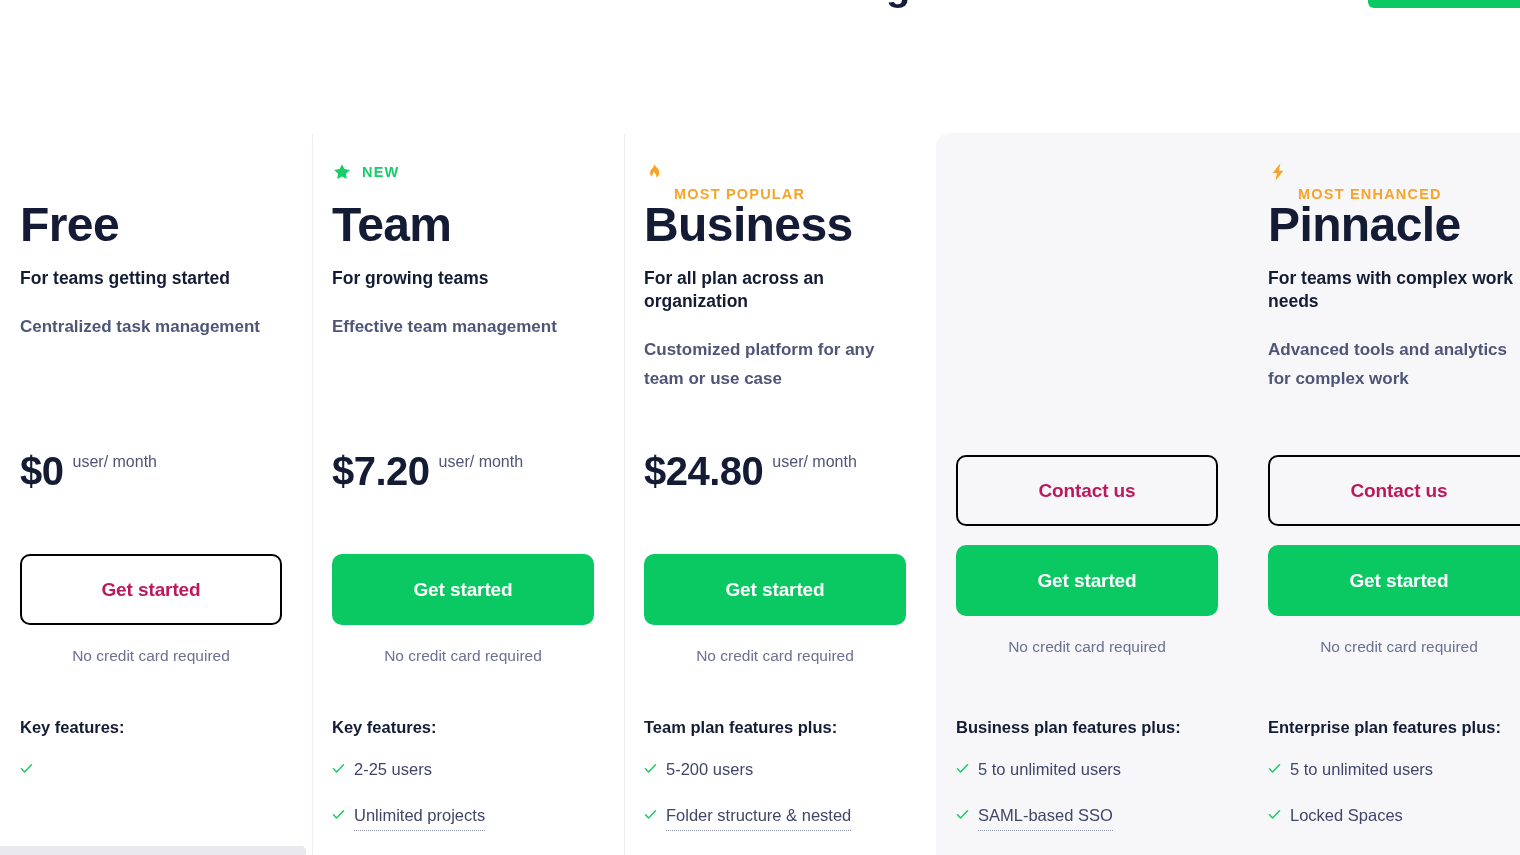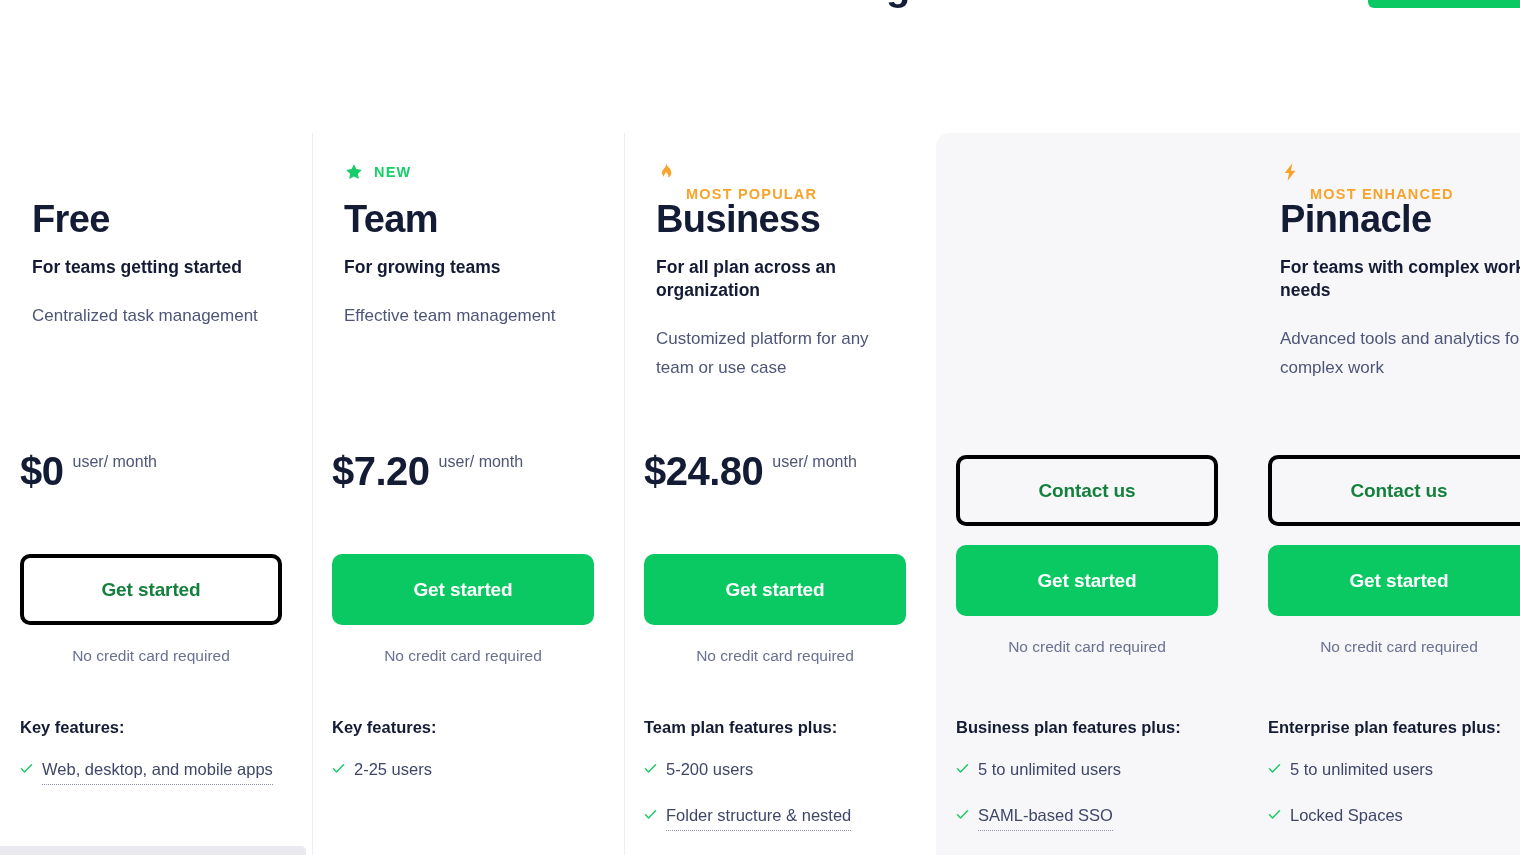--- a/index.html
+++ b/index.html
@@ -65,21 +65,21 @@
     width: 1520px;
     height: 722px;
     display: flex;
     align-items: stretch;
   }
 
   .plan {
     position: relative;
     flex: 0 0 312px;
     width: 312px;
-    padding: 28px 28px 0 32px;
+    padding: 28px 28px 0 20px;
     background: #ffffff;
   }
   .plan.shaded {
     background: #f7f7fa;
   }
   .plan.shaded-first {
     border-top-left-radius: 14px;
   }
   .plan .divider {
     position: absolute;
@@ -107,39 +107,39 @@
     font-weight: 700;
     letter-spacing: 1.2px;
     text-transform: uppercase;
     white-space: nowrap;
   }
   .badge-label.green { color: #17cd6a; }
   .badge-label.orange { color: #f6a42b; margin-top: 44px; }
 
   
   .plan-name {
-    font-size: 38px;
+    font-size: 48px;
     font-weight: 700;
     color: #141b34;
     line-height: 1.08;
     letter-spacing: -0.6px;
     margin-bottom: 16px;
     white-space: nowrap;
   }
   .plan-tagline {
     font-size: 17.5px;
     font-weight: 700;
     color: #141b34;
     line-height: 1.32;
     margin-bottom: 22px;
     max-width: 262px;
   }
   .plan-desc {
     font-size: 17px;
-    font-weight: 400;
+    font-weight: 700;
     color: #4e5577;
     line-height: 1.72;
     max-width: 260px;
   }
 
   
   .price-area {
     position: absolute;
     left: 20px;
     top: 318px;
@@ -181,22 +181,22 @@
     height: 71px;
     border-radius: 10px;
     font-size: 19px;
     font-weight: 700;
     cursor: pointer;
     user-select: none;
     letter-spacing: -0.1px;
   }
   .btn-outline {
     background: transparent;
-    border: 4px solid #000000;
-    color: #15803d;
+    border: 2px solid #000000;
+    color: #be185d;
   }
   .btn-primary {
     background: #0ac963;
     border: 2px solid #0ac963;
     color: #ffffff;
   }
   .btn-gap { height: 19px; }
 
   .note {
     width: 262px;
@@ -285,21 +285,20 @@
         <div class="btn-stack">
           <div class="btn btn-outline">Get started</div>
           <div class="note">No credit card required</div>
         </div>
         <div class="features">
           <div class="features-title">Key features:</div>
           <div class="feature">
             <span class="check"><svg viewBox="0 0 14 14" width="13" height="13">
                 <path d="M1.6 7.3l3.3 3.4L12.4 3" fill="none" stroke="#25c96b" stroke-width="1.7" stroke-linecap="round" stroke-linejoin="round"></path>
               </svg></span>
-            <span class="feature-text dotted">Web, desktop, and mobile apps</span>
           </div>
         </div>
       </div>
       <div class="plan">
         <div class="divider"></div>
         <div class="plan-inner">
           <div class="badge">
             <span class="badge-icon"><svg viewBox="0 0 24 24" width="20" height="20">
                 <path fill="#17cd6a" d="M12 2.6l2.9 5.9 6.5.95-4.7 4.6 1.1 6.45L12 17.45 6.2 20.5l1.1-6.45-4.7-4.6 6.5-.95z"></path>
               </svg></span>
@@ -317,20 +316,26 @@
           <div class="btn btn-primary">Get started</div>
           <div class="note">No credit card required</div>
         </div>
         <div class="features">
           <div class="features-title">Key features:</div>
           <div class="feature">
             <span class="check"><svg viewBox="0 0 14 14" width="13" height="13">
                 <path d="M1.6 7.3l3.3 3.4L12.4 3" fill="none" stroke="#25c96b" stroke-width="1.7" stroke-linecap="round" stroke-linejoin="round"></path>
               </svg></span>
             <span class="feature-text">2-25 users</span>
+          </div>
+          <div class="feature">
+            <span class="check"><svg viewBox="0 0 14 14" width="13" height="13">
+                <path d="M1.6 7.3l3.3 3.4L12.4 3" fill="none" stroke="#25c96b" stroke-width="1.7" stroke-linecap="round" stroke-linejoin="round"></path>
+              </svg></span>
+            <span class="feature-text dotted">Unlimited projects</span>
           </div>
         </div>
       </div>
       <div class="plan">
         <div class="divider"></div>
         <div class="plan-inner">
           <div class="badge">
             <span class="badge-icon"><svg viewBox="0 0 24 24" width="19" height="19">
                 <path fill="#f6a42b" d="M12.6 1.8c.6 3.1-.9 4.6-2.2 6.1C9 9.5 7.6 11 7.6 13.8a5.9 5.9 0 0 0 11.8 0c0-3.6-2-5.3-3.6-7.1-1.1-1.3-2.1-2.6-3.2-4.9z"></path>
                 <path fill="#ffffff" d="M12.2 12.1c.3 1.5-.4 2.2-1 2.9-.6.7-1.3 1.5-1.3 2.8a2.85 2.85 0 0 0 5.7 0c0-1.7-1-2.6-1.8-3.5-.5-.6-1-1.2-1.6-2.2z"></path>

